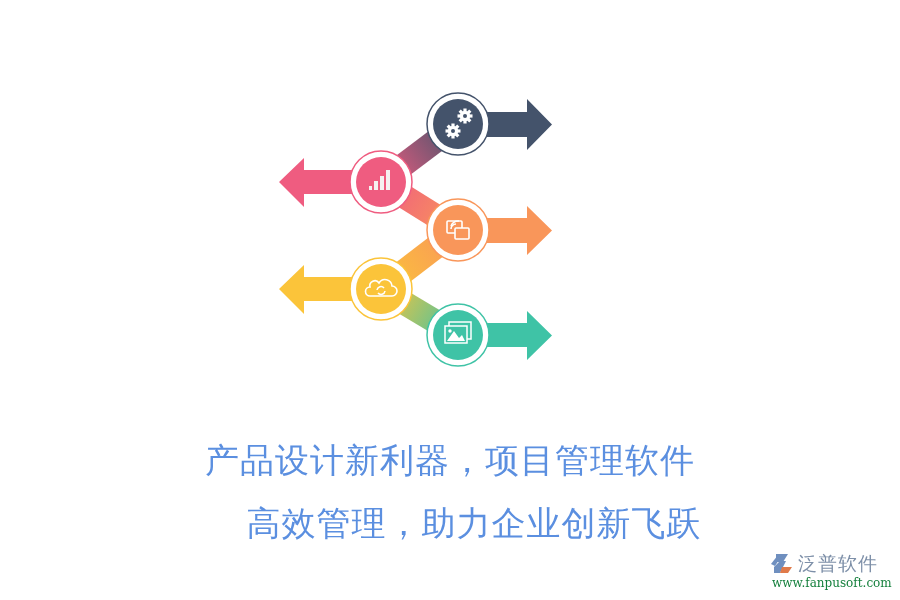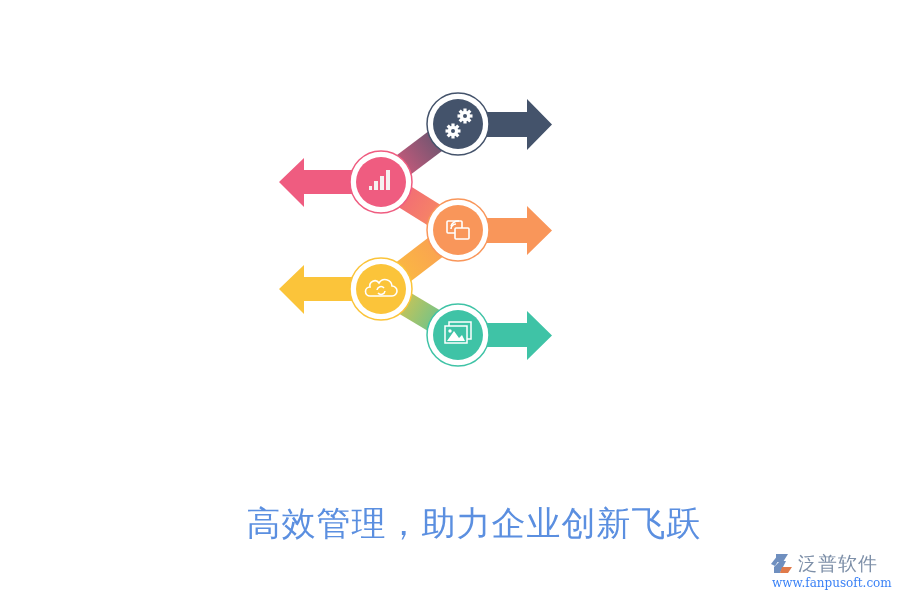--- a/index.html
+++ b/index.html
@@ -53,21 +53,21 @@
       letter-spacing: 1px;
       white-space: nowrap;
       text-align: right;
     }
     .logo-url {
       position: absolute;
       left: 2px;
       top: 25px;
       font-family: "DejaVu Serif", serif;
       font-size: 12px;
-      color: #3b82f6;
+      color: #15803d;
       white-space: nowrap;
     }
     .logo-mark {
       position: absolute;
       left: 0;
       top: 2px;
       width: 26px;
       height: 22px;
     }
   </style>
@@ -183,20 +183,21 @@
       <circle cx="458" cy="335" r="25" fill="#3fc3a6"></circle>
       <g>
         <rect x="449" y="322" width="22" height="17" fill="none" stroke="#ffffff" stroke-width="1.5"></rect>
         <rect x="445" y="326" width="22" height="17" fill="#3fc3a6" stroke="#ffffff" stroke-width="1.5"></rect>
         <circle cx="450" cy="331" r="1.7" fill="#ffffff"></circle>
         <polygon points="447,341 454,331 459,338 462,335 465,341" fill="#ffffff"></polygon>
       </g>
     </g>
   </svg>
 
+  <div class="headline l1">产品设计新利器，项目管理软件</div>
   <div class="headline l2">高效管理，助力企业创新飞跃</div>
 
   <div class="logo">
     <svg class="logo-mark" viewBox="0 0 26 22" width="26" height="22">
       <polygon points="6,1 18,1 13,9 6,9" fill="#6f8fbf"></polygon>
       <polygon points="1,11 8,2 12,2 5,13" fill="#6f8fbf"></polygon>
       <polygon points="4,14 10,8 16,8 10,20 4,20" fill="#6f8fbf"></polygon>
       <polygon points="12,14 22,14 18,20 10,20" fill="#e07a4a"></polygon>
     </svg>
     <div class="logo-name">泛普软件</div>

